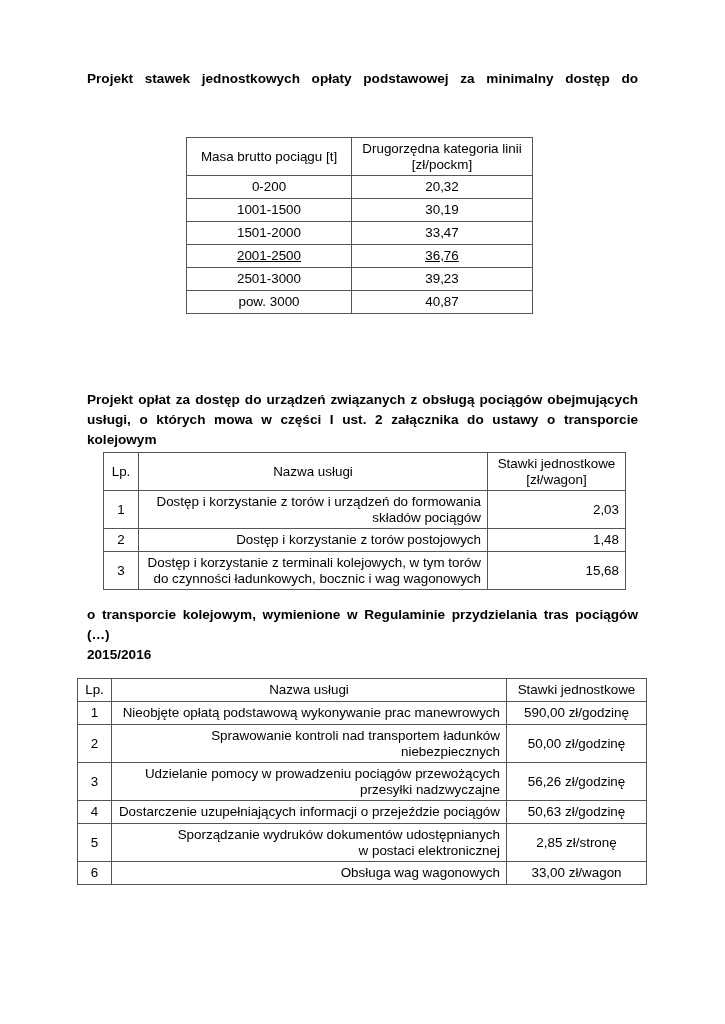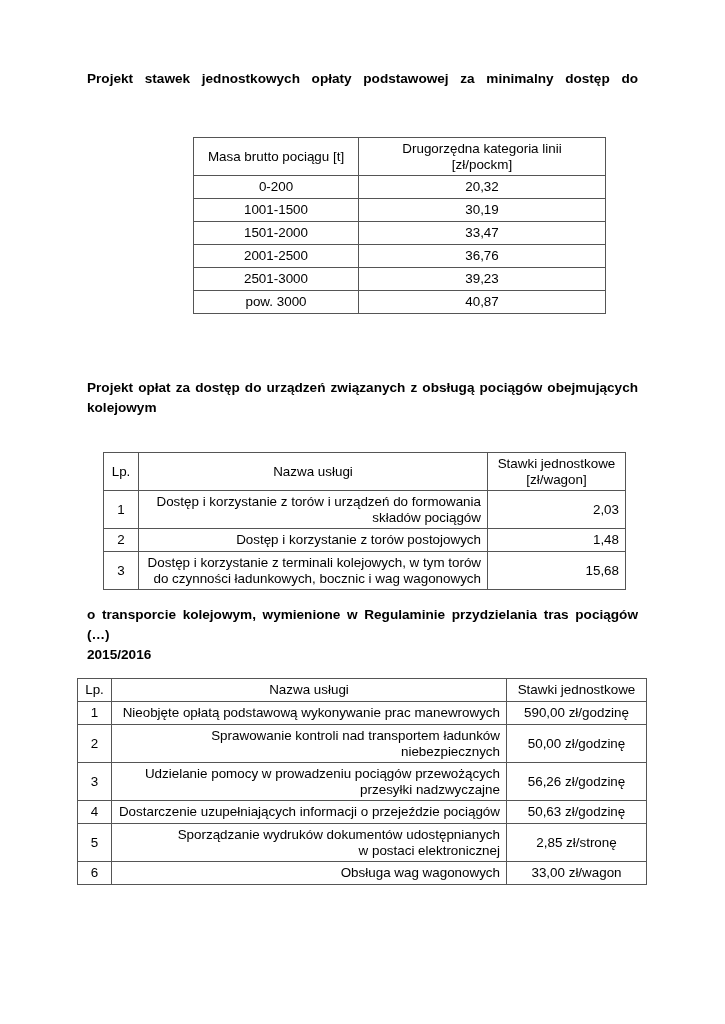--- a/index.html
+++ b/index.html
@@ -15,58 +15,59 @@
     td.r { text-align: right; }
     td.l { text-align: right; }
   </style>
 </head>
 <body>
 
 <div class="heading" style="left:87px; top:69px; width:551px;">
   <span class="line" style="text-align:justify; text-align-last:justify;">Projekt stawek jednostkowych opłaty podstawowej za minimalny dostęp do</span>
 </div>
 
-<table style="left:193px; top:137px; width:413px;">
+<table style="left:186px; top:137px; width:347px;">
   <tbody>
       <tr style="height:38px;">
     <th style="width:152px;">Masa brutto pociągu [t]</th>
     <th>
       <div>Drugorzędna kategoria linii</div>
       <div>[zł/pockm]</div>
     </th>
   </tr>
   <tr style="height:23px;">
         <td class="c">0-200</td>
         <td class="c">20,32</td>
       </tr>
   <tr style="height:23px;">
         <td class="c">1001-1500</td>
         <td class="c">30,19</td>
       </tr>
   <tr style="height:23px;margin-top:48px;">
         <td class="c">1501-2000</td>
         <td class="c">33,47</td>
       </tr>
-  <tr style="height:23px;">
+  <tr style="height:23px;text-decoration:underline;">
         <td class="c">2001-2500</td>
         <td class="c">36,76</td>
       </tr>
   <tr style="height:23px;">
         <td class="c">2501-3000</td>
         <td class="c">39,23</td>
       </tr>
   <tr style="height:23px;">
         <td class="c">pow. 3000</td>
         <td class="c">40,87</td>
       </tr>
 </tbody>
   </table>
 
-<div class="heading" style="left:87px; top:378px; width:551px;">
+<div class="heading" style="left:87px; top:390px; width:551px;">
   <span class="line" style="text-align:justify; text-align-last:justify;">Projekt opłat za dostęp do urządzeń związanych z obsługą pociągów obejmujących</span>
+  <span class="line" style="text-align:justify; text-align-last:justify;">usługi, o których mowa w części I ust. 2 załącznika do ustawy o transporcie</span>
   <span class="line">kolejowym</span>
 </div>
 
 <table style="left:103px; top:452px; width:523px;">
   <tbody>
       <tr style="height:38px;">
     <th style="width:22px;">Lp.</th>
     <th style="width:336px;">Nazwa usługi</th>
     <th>
       <div>Stawki jednostkowe</div>

